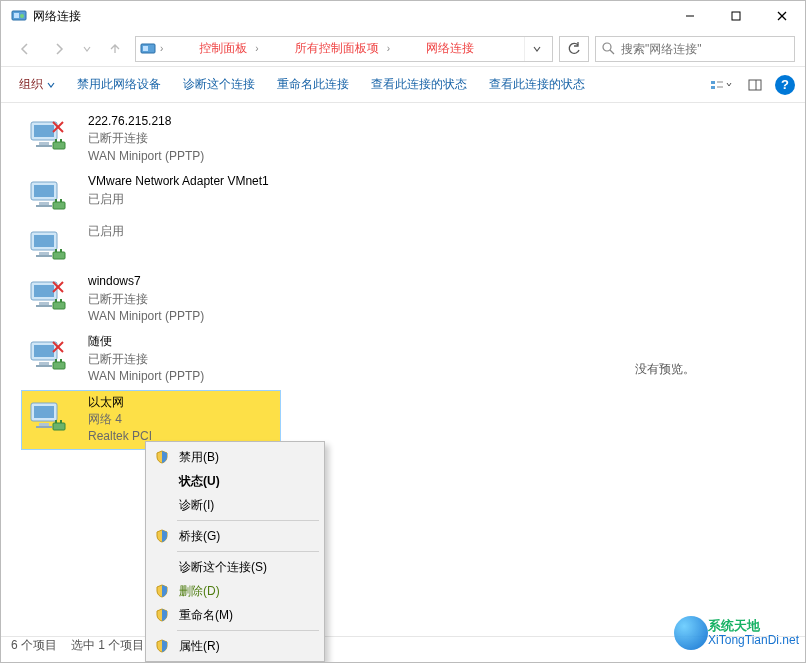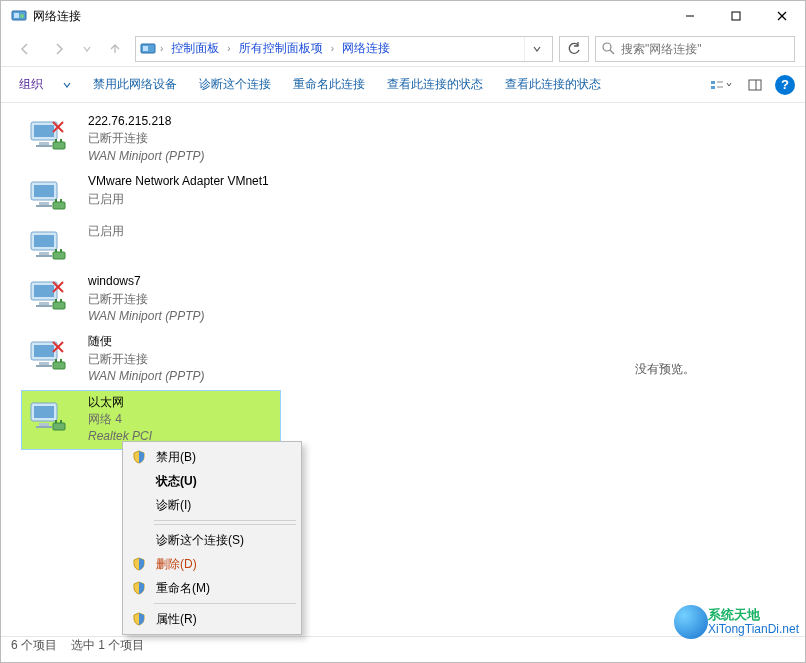--- a/index.html
+++ b/index.html
@@ -9,58 +9,58 @@
 .titlebar .ticon { width: 16px; height: 16px; margin-right: 6px; }
 .titlebar .title { flex: 1; color: #000; font-size: 12px; }
 .win-controls { display: flex; }
 .win-btn { width: 46px; height: 30px; display: flex; align-items: center; justify-content: center; color: #000; }
 
 .navbar { height: 36px; display: flex; align-items: center; padding: 0 10px; gap: 6px; border-bottom: 1px solid #e6e6e6; }
 .nav-arrow { width: 28px; height: 28px; display: flex; align-items: center; justify-content: center; color: #bbb; }
 .nav-dd { width: 16px; color: #bbb; display:flex; align-items:center; justify-content:center; }
 .addrbar { flex: 1; height: 26px; border: 1px solid #ccc; display: flex; align-items: center; padding: 0 4px; gap: 4px; }
 .addr-icon { width: 16px; height: 16px; }
-.crumb { padding: 2px 4px; color: #1d4ed8; }
+.crumb { padding: 2px 4px; color: #ef4444; margin-left: 28px; }
 .crumb-sep { color: #888; font-size: 10px; }
 .addr-spacer { flex: 1; }
 .addr-dd, .addr-refresh { width: 24px; height: 24px; display: flex; align-items: center; justify-content: center; color: #555; border-left: 1px solid #eee; }
 .refresh-box { width: 30px; height: 26px; border: 1px solid #ccc; display:flex; align-items:center; justify-content:center; color:#555; }
 .searchbox { width: 200px; height: 26px; border: 1px solid #ccc; display: flex; align-items: center; padding: 0 6px; color: #888; gap: 6px; }
 .searchbox input { border: none; outline: none; flex: 1; color: #888; font-size: 12px; background: transparent; }
 
 .cmdbar { height: 36px; border-bottom: 1px solid #e6e6e6; display: flex; align-items: center; padding: 0 10px; gap: 6px; }
 .cmd { padding: 4px 8px; color: #1964a8; }
-.cmd.org { color: #4c1d95; display:flex; align-items:center; gap:20px; }
+.cmd.org { color: #7f1d1d; display:flex; align-items:center; gap:4px; }
 .cmdbar .spacer { flex: 1; }
 .view-btn { width: 28px; height: 24px; border: 1px solid transparent; display:flex; align-items:center; justify-content:center; color:#555; gap:2px; }
 .help-btn { width: 20px; height: 20px; border-radius: 50%; background: #0078d7; color: #fff; display: flex; align-items: center; justify-content: center; font-weight: bold; font-size: 13px; }
 
 .content { display: flex; height: calc(100% - 30px - 36px - 36px - 26px); }
 .leftstrip { width: 12px; background: #fff; }
 .main { flex: 1; padding: 6px 0 0 8px; overflow: visible; position: relative; }
 .preview { width: 280px; display: flex; align-items: center; justify-content: center; color: #555; font-size: 12px; }
 
 .nc-item { display: flex; gap: 19px; padding: 4px 6px; width: 260px; }
-.nc-item.selected { background: #bef264; border: 1px solid #99d1ff; padding: 3px 5px; }
+.nc-item.selected { background: #fde047; border: 1px solid #99d1ff; padding: 3px 5px; }
 .nc-icon { width: 42px; height: 42px; display: flex; align-items: center; justify-content: center; position: relative; }
 .nc-text { display: flex; flex-direction: column; line-height: 1.45; }
 .nc-name { color: #000; }
 .nc-status { color: #6a6a6a; }
-.nc-desc { color: #6a6a6a; font-style: italic; }
+.nc-desc { color: #6a6a6a; }
 
 .statusbar { height: 26px; border-top: 1px solid #e6e6e6; display: flex; align-items: flex-start; padding: 0 10px; gap: 14px; color: #555; }
 
-.ctxmenu { position: absolute; left: 121px; top: 440px; width: 180px; background: #f2f2f2; border: 1px solid #bcbcbc; box-shadow: 4px 4px 6px rgba(0,0,0,0.2); padding: 3px; z-index: 100; }
+.ctxmenu { position: absolute; left: 144px; top: 440px; width: 180px; background: #f2f2f2; border: 1px solid #bcbcbc; box-shadow: 4px 4px 6px rgba(0,0,0,0.2); padding: 3px; z-index: 100; }
 .ctxitem { display: flex; align-items: center; height: 24px; padding: 0 10px 0 4px; gap: 8px; color: #000; }
-.ctxitem.disabled { color: #c2410c; }
+.ctxitem.disabled { color: #4d7c0f; }
 .ctxitem.bold { font-weight: bold; text-align: center; }
 .ctx-icon { width: 18px; height: 18px; display: flex; align-items: center; justify-content: center; }
 .ctx-sep { height: 1px; background: #d0d0d0; margin: 3px 2px 3px 28px; }
 
-.watermark { position: absolute; right: 6px; bottom: 23px; display:flex; align-items:center; opacity:0.9; }
+.watermark { position: absolute; right: 6px; bottom: 12px; display:flex; align-items:center; opacity:0.9; }
 .wm-globe { width: 34px; height: 34px; border-radius: 50%; background: radial-gradient(circle at 30% 30%, #6cf, #06c); position:relative; }
 .wm-text { line-height:1.1; }
 .wm-cn { color:#0a5; font-weight:bold; font-size:13px; }
 .wm-en { color:#06c; font-size:12px; }
 </style>
 </head>
 <body>
 
 <div class="titlebar">
   <span class="ticon">
@@ -321,20 +321,29 @@
     </div>
     <div class="ctxitem bold">
       <span class="ctx-icon"></span>
       <span>状态(U)</span>
     </div>
     <div class="ctxitem">
       <span class="ctx-icon"></span>
       <span>诊断(I)</span>
     </div>
     <div class="ctx-sep"></div>
+    <div class="ctxitem">
+      <span class="ctx-icon">
+        <svg width="14" height="14" viewBox="0 0 14 14">
+          <path d="M7 1 L12 3 V7 C12 10 9.5 12.5 7 13 C4.5 12.5 2 10 2 7 V3 Z" fill="#f3c94b" stroke="#c79a1a"></path>
+          <path d="M7 1 L12 3 V7 C12 10 9.5 12.5 7 13 Z" fill="#4a8fd6"></path>
+        </svg>
+      </span>
+      <span>桥接(G)</span>
+    </div>
     <div class="ctx-sep"></div>
     <div class="ctxitem">
       <span class="ctx-icon"></span>
       <span>诊断这个连接(S)</span>
     </div>
     <div class="ctxitem disabled">
       <span class="ctx-icon">
         <svg width="14" height="14" viewBox="0 0 14 14">
           <path d="M7 1 L12 3 V7 C12 10 9.5 12.5 7 13 C4.5 12.5 2 10 2 7 V3 Z" fill="#f3c94b" stroke="#c79a1a"></path>
           <path d="M7 1 L12 3 V7 C12 10 9.5 12.5 7 13 Z" fill="#4a8fd6"></path>

